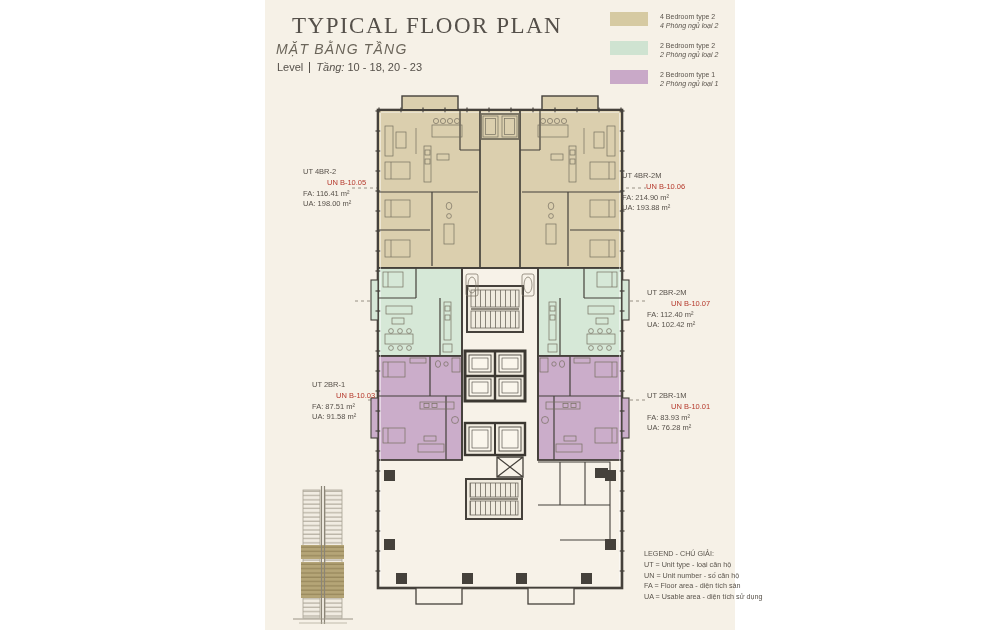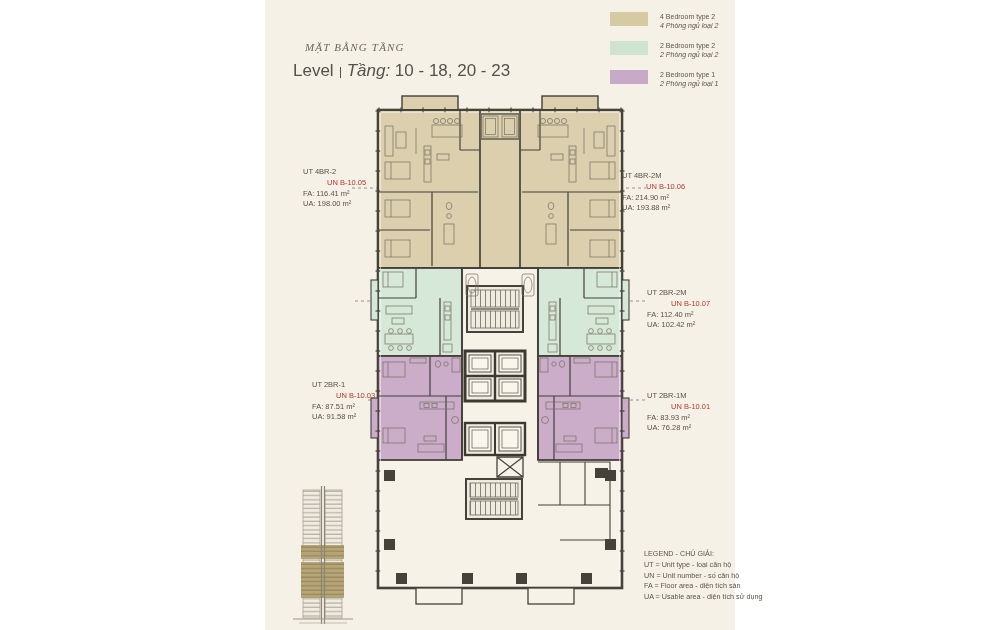--- a/index.html
+++ b/index.html
@@ -3,23 +3,23 @@
 <meta charset="utf-8">
 <style>
   html,body{margin:0;padding:0;background:#ffffff;}
   #stage{position:relative;width:1000px;height:630px;background:#ffffff;overflow:hidden;
          font-family:"Liberation Sans",sans-serif;color:#55504a;}
   #panel{position:absolute;left:265px;top:0;width:470px;height:630px;background:#f6f1e7;}
 
   
   .title{position:absolute;left:292px;top:13px;font-family:"Liberation Serif",serif;
          font-size:23px;letter-spacing:1.5px;color:#55504a;}
-  .subtitle{position:absolute;left:305px;top:41px;font-size:11px;font-style:italic;
-            letter-spacing:1.2px;color:#6b655a;font-family:Liberation Serif, serif;}
-  .level-line{position:absolute;left:293px;top:61px;font-size:17px;color:#55504a;}
+  .subtitle{position:absolute;left:276px;top:41px;font-size:14px;font-style:italic;
+            letter-spacing:1.2px;color:#6b655a;}
+  .level-line{position:absolute;left:277px;top:61px;font-size:11px;color:#55504a;}
   .level-line .bar{display:inline-block;width:1px;height:11px;background:#55504a;
                    margin:0 6px;vertical-align:-2px;}
   .level-line .it{font-style:italic;}
 
   
   .legend{position:absolute;left:610px;top:12px;}
   .lrow{display:flex;align-items:flex-start;margin-bottom:11px;}
   .swatch{width:38px;height:14px;margin-right:12px;flex:0 0 auto;}
   .ltxt{font-size:7px;line-height:9px;color:#5a544c;}
   .ltxt .vn{font-style:italic;}
@@ -215,20 +215,21 @@
       <rect x="303" y="490" width="17" height="128" fill="url(#fl-g)" stroke="#a9a294" stroke-width="0.8"></rect>
       <rect x="325" y="490" width="17" height="128" fill="url(#fl-g)" stroke="#a9a294" stroke-width="0.8"></rect>
       <rect x="301" y="545" width="43" height="14" fill="url(#fl-t)"></rect>
       <rect x="301" y="562" width="43" height="36" fill="url(#fl-t)"></rect>
       <path d="M321.5 486 V624 M324.5 486 V624" stroke="#8b8577" stroke-width="1.2"></path>
       <path d="M293 619 H353" stroke="#9b9486" stroke-width="1"></path>
       <path d="M299 623 H347" stroke="#b4ae9f" stroke-width="0.8"></path>
     </g>
   </svg>
 
+  <div class="title">TYPICAL FLOOR PLAN</div>
   <div class="subtitle">MẶT BẰNG TẦNG</div>
   <div class="level-line">
     <span>Level</span><span class="bar"></span><span class="it">Tầng:</span>
     <span>10 - 18, 20 - 23</span>
   </div>
 
   <div class="legend">
     <div class="lrow">
       <div class="swatch" style="background: rgb(214, 202, 162);"></div>
       <div class="ltxt">

